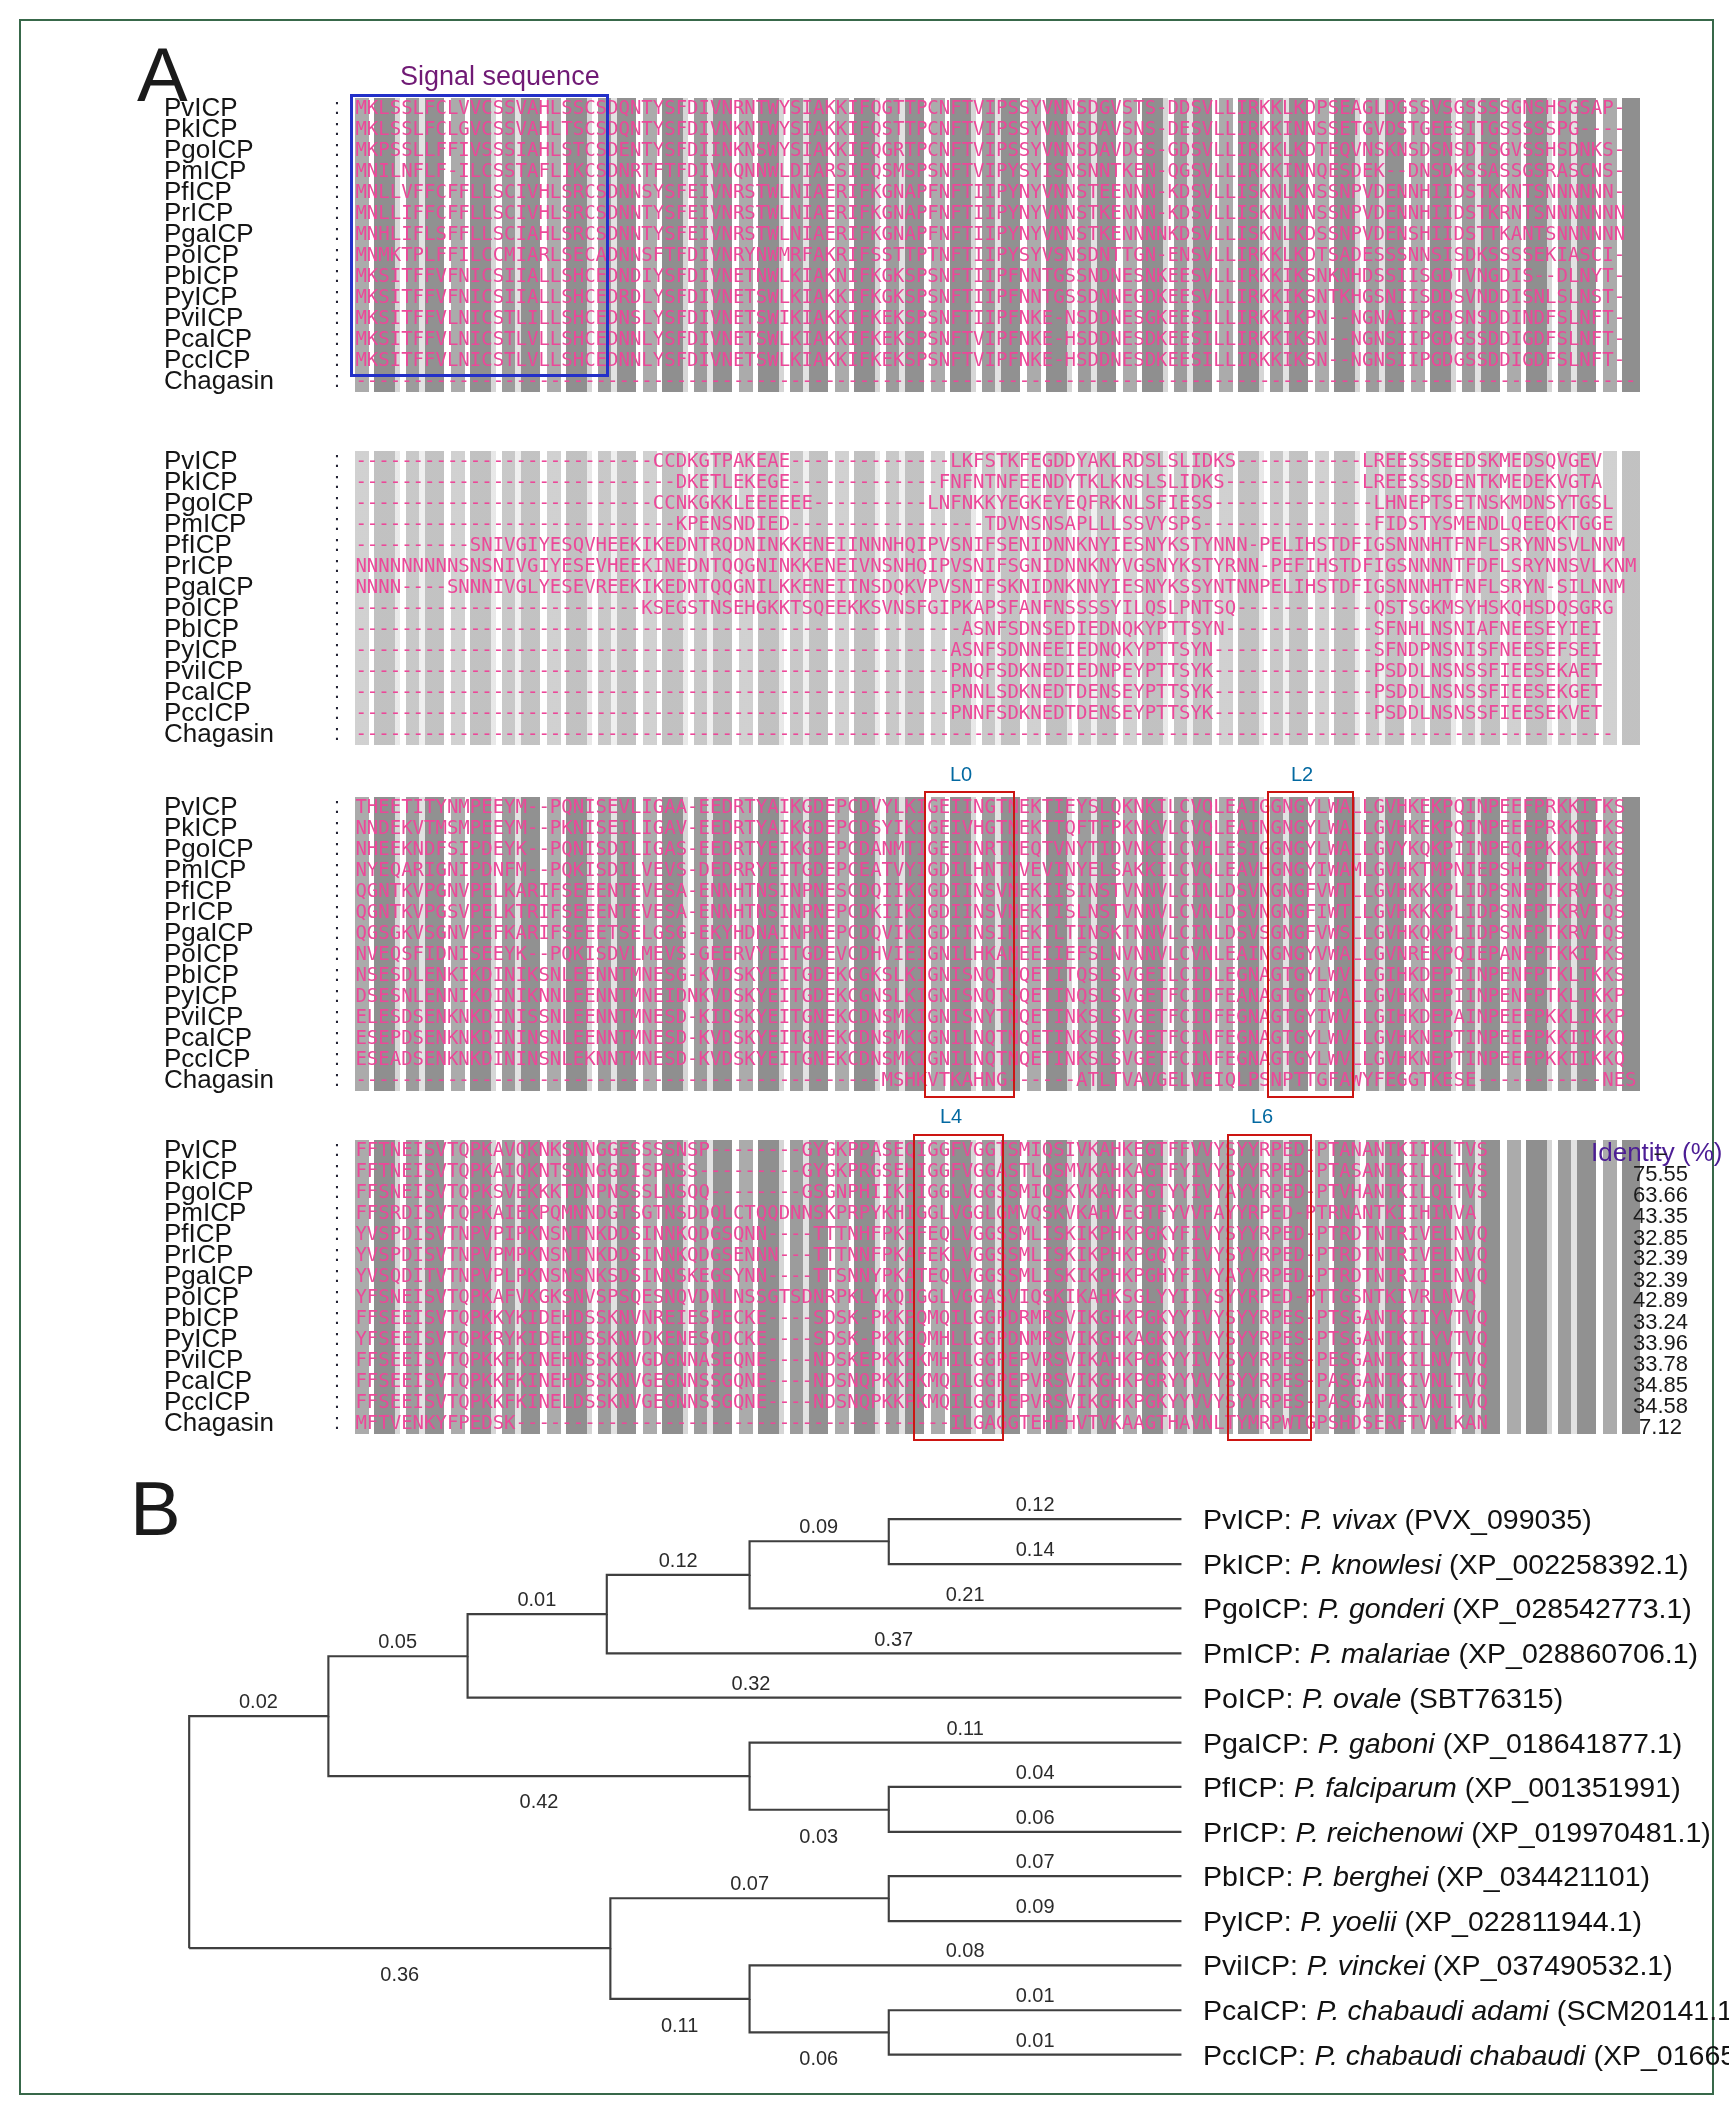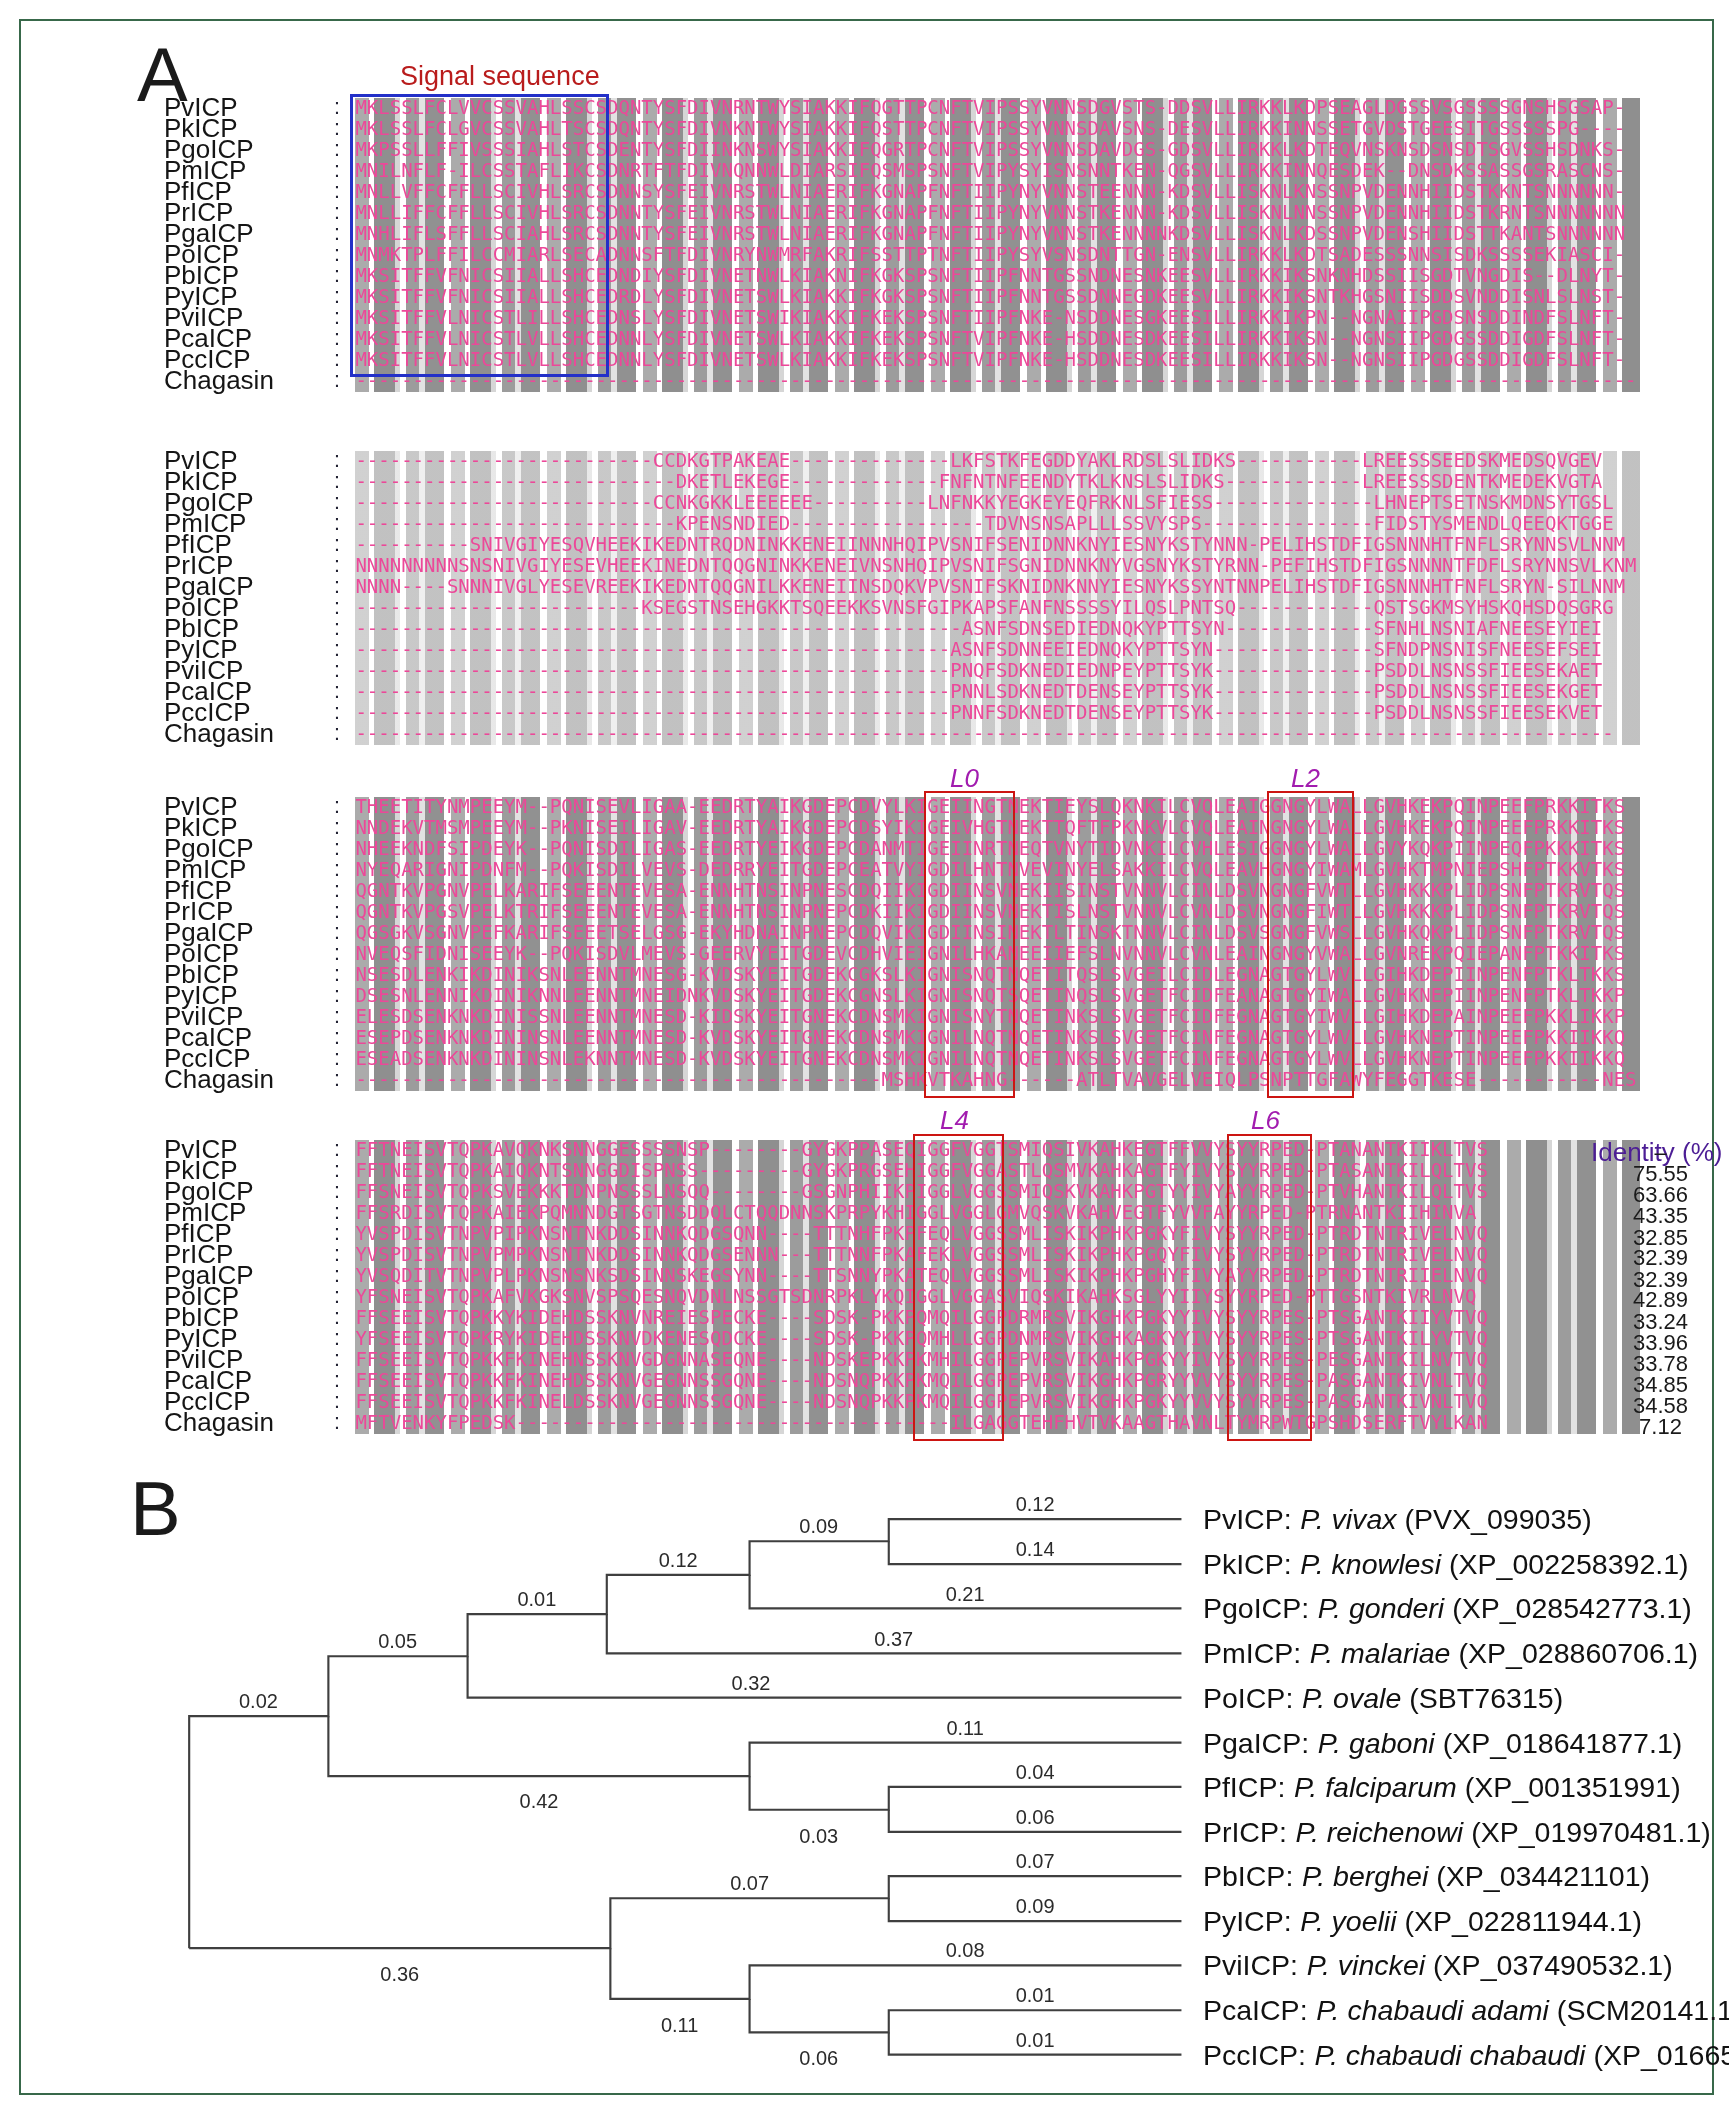--- a/index.html
+++ b/index.html
@@ -3,38 +3,38 @@
 <meta charset="utf-8">
 <style>
   html,body{margin:0;padding:0;background:#fff;}
   .page{position:relative;width:1729px;height:2119px;background:#fff;overflow:hidden;
         font-family:"Liberation Sans",sans-serif;color:#111;}
   .figure-border{position:absolute;left:18.6px;top:18.6px;width:1691px;height:2072px;
         border:2.9px solid #38684a;}
   .panel-label{position:absolute;font-size:76px;font-weight:400;color:#1a1a1a;}
   #label-a{left:137px;top:31px;}
   #label-b{left:130px;top:1465px;}
-  .signal-label{position:absolute;left:400px;top:61px;font-size:27px;color:#b91c1c;}
+  .signal-label{position:absolute;left:400px;top:61px;font-size:27px;color:#701a75;}
   .aln-block{position:absolute;left:164px;width:1500px;}
   #block1{top:97px;} #block2{top:450px;} #block3{top:796px;} #block4{top:1139px;}
   .stripes{position:absolute;left:191px;top:1.4px;width:1285px;height:100%;
       background:repeating-linear-gradient(90deg,
         #ababab 0 13.6px,#ffffff 13.6px 19px,#8f8f8f 19px 40px,#d6d6d6 40px 45px,
         #ffffff 45px 51px,#9c9c9c 51px 64px,#e2e2e2 64px 70px,#919191 70px 89px,
         #ffffff 89px 96px);}
   #block2 .stripes{opacity:.55;}
   .row{position:relative;height:21px;line-height:21px;white-space:nowrap;}
   .nm{display:inline-block;width:170px;font-size:26px;color:#151515;vertical-align:top;}
   .co{display:inline-block;width:21.4px;font-size:21.4px;color:#223;vertical-align:top;text-align:left;}
   .sq{font-family:"DejaVu Sans Mono","Liberation Mono",monospace;font-size:19px;
       color:#ec4899;white-space:pre;letter-spacing:0;}
   .box{position:absolute;}
   .blue-box{border:3.6px solid #2330c8;}
   .red-box{border:2.9px solid #cc1512;}
-  .loop-label{position:absolute;font-size:26px;color:#a21caf;font-style:italic;}
+  .loop-label{position:absolute;font-size:20px;color:#0369a1;}
   .identity-header{position:absolute;left:1591px;top:1137px;font-size:26px;color:#4c1d95;}
   .idv{position:absolute;left:1607px;width:107px;text-align:center;font-size:22px;color:#1a1a1a;}
   .tree{position:absolute;left:0;top:1464px;}
   .branch{fill:none;stroke:#3f3f3f;stroke-width:3;}
   .blv{font-family:"Liberation Sans",sans-serif;font-size:28px;fill:#2b2b2b;}
   .taxon{font-family:"Liberation Sans",sans-serif;font-size:40px;fill:#111;}
   .sp{font-style:italic;}
 </style>
 </head>
 <body>

